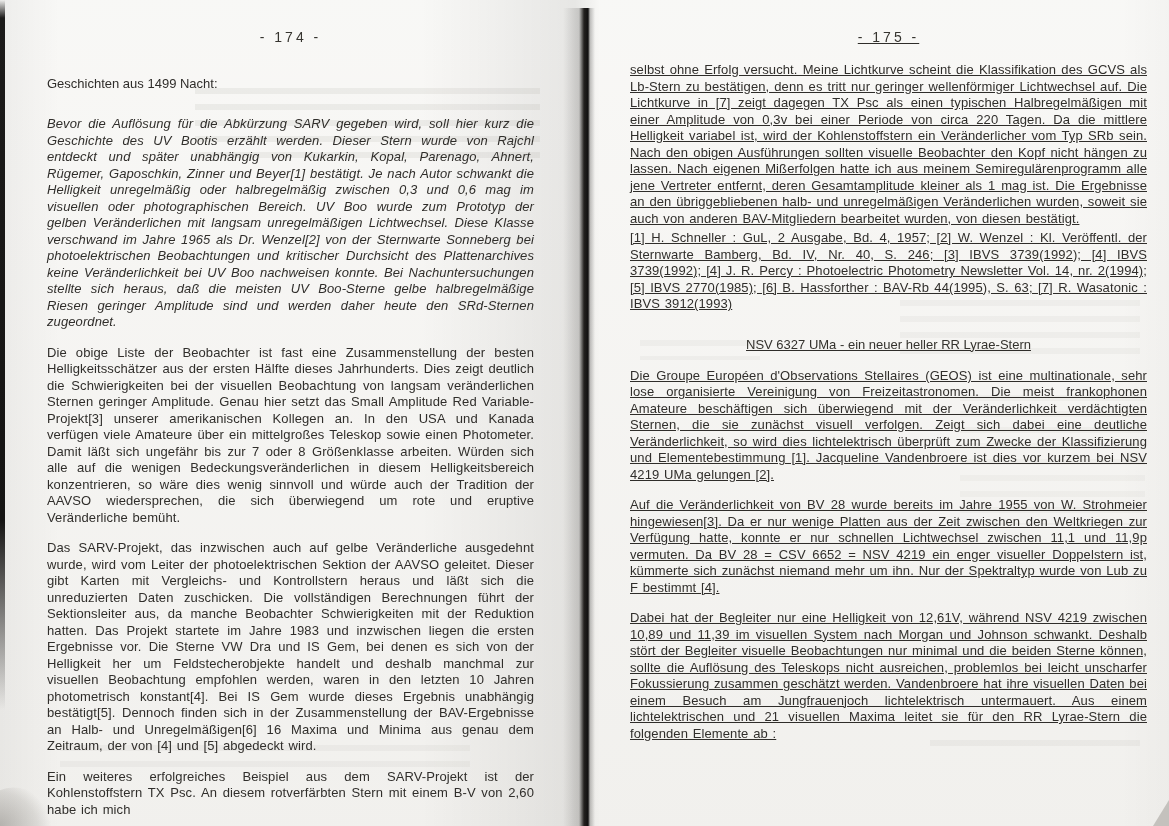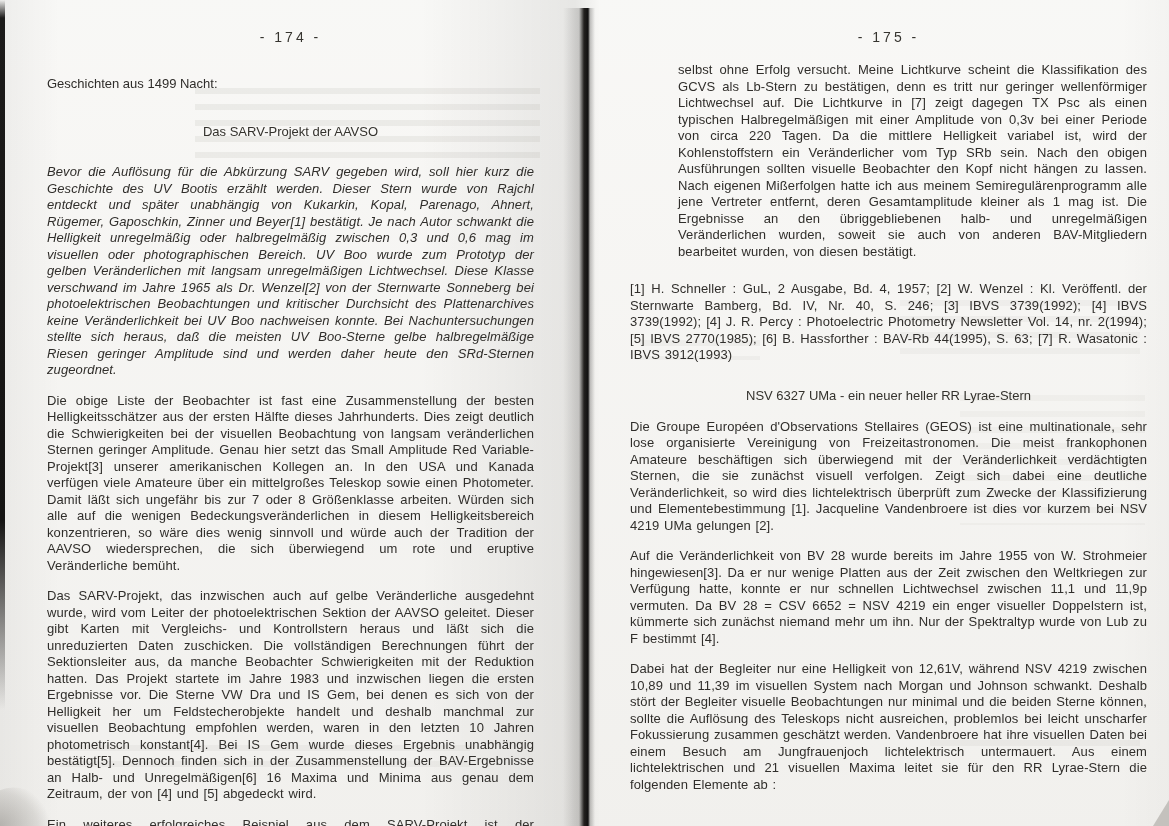--- a/index.html
+++ b/index.html
@@ -39,40 +39,40 @@
   }
   .corner-tri-br{
     position:absolute;right:0;bottom:0;width:16px;height:26px;
     background:#b9b6b1;
     clip-path:polygon(100% 0, 100% 100%, 0 100%);
     opacity:.8;
   }
   
   .page{position:absolute;top:0;}
   .page-left{left:47px;width:487px;}
-  .page-right{left:630px;width:517px;}
+  .page-right{left:630px;width:517px;text-decoration:underline;}
   .pageno{
     margin-top:29px;text-align:center;font-size:14px;letter-spacing:3px;
     color:#36342f;
   }
   .kicker{margin:31px 0 0 0;font-size:13px;}
   .heading{
     margin:33px 0 0 0;text-align:center;font-size:13px;font-weight:normal;
     color:#34322d;
   }
   p.body{
     margin:14px 0 0 0;
     font-size:13px;line-height:16.5px;
     text-align:justify;
     word-spacing:1px;letter-spacing:0.1px;
     color:#302e2b;
   }
   .page-left p.first{margin-top:25px;font-style:italic;}
-  .page-right p.first{margin-top:17px;margin-left:48px;}
-  .page-right p.refs{margin-top:21px;}
+  .page-right p.first{margin-top:17px;}
+  .page-right p.refs{margin-top:3px;}
   .page-right .heading{margin-top:24px;}
   .page-right p.after-heading{margin-top:16px;}
   
   .bleed{
     position:absolute;pointer-events:none;
     background:repeating-linear-gradient(to bottom,
       rgba(118,114,104,0.12) 0 6px, rgba(118,114,104,0) 6px 16px);
     filter:blur(0.7px);
     opacity:.8;
   }
@@ -87,21 +87,20 @@
   <div class="bleed" style="left:195px;top:88px;width:345px;height:72px;"></div>
   <div class="bleed" style="left:60px;top:745px;width:410px;height:30px;opacity:.5;"></div>
   <div class="bleed" style="left:900px;top:300px;width:240px;height:60px;opacity:.45;"></div>
   <div class="bleed" style="left:960px;top:395px;width:185px;height:130px;opacity:.4;"></div>
   <div class="bleed" style="left:640px;top:340px;width:120px;height:20px;opacity:.45;"></div>
   <div class="bleed" style="left:930px;top:740px;width:210px;height:16px;opacity:.55;"></div>
 
   <div class="page page-left">
     <div class="pageno">- 174 -</div>
     <p class="kicker">Geschichten aus 1499 Nacht:</p>
-    <div class="heading">Das SARV-Projekt der AAVSO</div>
     <p class="body first">Bevor die Auflösung für die Abkürzung SARV gegeben wird, soll hier kurz die Geschichte des UV Bootis erzählt werden. Dieser Stern wurde von Rajchl entdeckt und später unabhängig von Kukarkin, Kopal, Parenago, Ahnert, Rügemer, Gaposchkin, Zinner und Beyer[1] bestätigt. Je nach Autor schwankt die Helligkeit unregelmäßig oder halbregelmäßig zwischen 0,3 und 0,6 mag im visuellen oder photographischen Bereich. UV Boo wurde zum Prototyp der gelben Veränderlichen mit langsam unregelmäßigen Lichtwechsel. Diese Klasse verschwand im Jahre 1965 als Dr. Wenzel[2] von der Sternwarte Sonneberg bei photoelektrischen Beobachtungen und kritischer Durchsicht des Plattenarchives keine Veränderlichkeit bei UV Boo nachweisen konnte. Bei Nachuntersuchungen stellte sich heraus, daß die meisten UV Boo-Sterne gelbe halbregelmäßige Riesen geringer Amplitude sind und werden daher heute den SRd-Sternen zugeordnet.</p>
     <p class="body">Die obige Liste der Beobachter ist fast eine Zusammenstellung der besten Helligkeitsschätzer aus der ersten Hälfte dieses Jahrhunderts. Dies zeigt deutlich die Schwierigkeiten bei der visuellen Beobachtung von langsam veränderlichen Sternen geringer Amplitude. Genau hier setzt das Small Amplitude Red Variable-Projekt[3] unserer amerikanischen Kollegen an. In den USA und Kanada verfügen viele Amateure über ein mittelgroßes Teleskop sowie einen Photometer. Damit läßt sich ungefähr bis zur 7 oder 8 Größenklasse arbeiten. Würden sich alle auf die wenigen Bedeckungsveränderlichen in diesem Helligkeitsbereich konzentrieren, so wäre dies wenig sinnvoll und würde auch der Tradition der AAVSO wiedersprechen, die sich überwiegend um rote und eruptive Veränderliche bemüht.</p>
     <p class="body">Das SARV-Projekt, das inzwischen auch auf gelbe Veränderliche ausgedehnt wurde, wird vom Leiter der photoelektrischen Sektion der AAVSO geleitet. Dieser gibt Karten mit Vergleichs- und Kontrollstern heraus und läßt sich die unreduzierten Daten zuschicken. Die vollständigen Berechnungen führt der Sektionsleiter aus, da manche Beobachter Schwierigkeiten mit der Reduktion hatten. Das Projekt startete im Jahre 1983 und inzwischen liegen die ersten Ergebnisse vor. Die Sterne VW Dra und IS Gem, bei denen es sich von der Helligkeit her um Feldstecherobjekte handelt und deshalb manchmal zur visuellen Beobachtung empfohlen werden, waren in den letzten 10 Jahren photometrisch konstant[4]. Bei IS Gem wurde dieses Ergebnis unabhängig bestätigt[5]. Dennoch finden sich in der Zusammenstellung der BAV-Ergebnisse an Halb- und Unregelmäßigen[6] 16 Maxima und Minima aus genau dem Zeitraum, der von [4] und [5] abgedeckt wird.</p>
     <p class="body">Ein weiteres erfolgreiches Beispiel aus dem SARV-Projekt ist der Kohlenstoffstern TX Psc. An diesem rotverfärbten Stern mit einem B-V von 2,60 habe ich mich</p>
   </div>
 
   <div class="page page-right">
     <div class="pageno">- 175 -</div>
     <p class="body first">selbst ohne Erfolg versucht. Meine Lichtkurve scheint die Klassifikation des GCVS als Lb-Stern zu bestätigen, denn es tritt nur geringer wellenförmiger Lichtwechsel auf. Die Lichtkurve in [7] zeigt dagegen TX Psc als einen typischen Halbregelmäßigen mit einer Amplitude von 0,3v bei einer Periode von circa 220 Tagen. Da die mittlere Helligkeit variabel ist, wird der Kohlenstoffstern ein Veränderlicher vom Typ SRb sein. Nach den obigen Ausführungen sollten visuelle Beobachter den Kopf nicht hängen zu lassen. Nach eigenen Mißerfolgen hatte ich aus meinem Semiregulärenprogramm alle jene Vertreter entfernt, deren Gesamtamplitude kleiner als 1 mag ist. Die Ergebnisse an den übriggebliebenen halb- und unregelmäßigen Veränderlichen wurden, soweit sie auch von anderen BAV-Mitgliedern bearbeitet wurden, von diesen bestätigt.</p>
     <p class="body refs">[1] H. Schneller : GuL, 2 Ausgabe, Bd. 4, 1957; [2] W. Wenzel : Kl. Veröffentl. der Sternwarte Bamberg, Bd. IV, Nr. 40, S. 246; [3] IBVS 3739(1992); [4] IBVS 3739(1992); [4] J. R. Percy : Photoelectric Photometry Newsletter Vol. 14, nr. 2(1994); [5] IBVS 2770(1985); [6] B. Hassforther : BAV-Rb 44(1995), S. 63; [7] R. Wasatonic : IBVS 3912(1993)</p>

